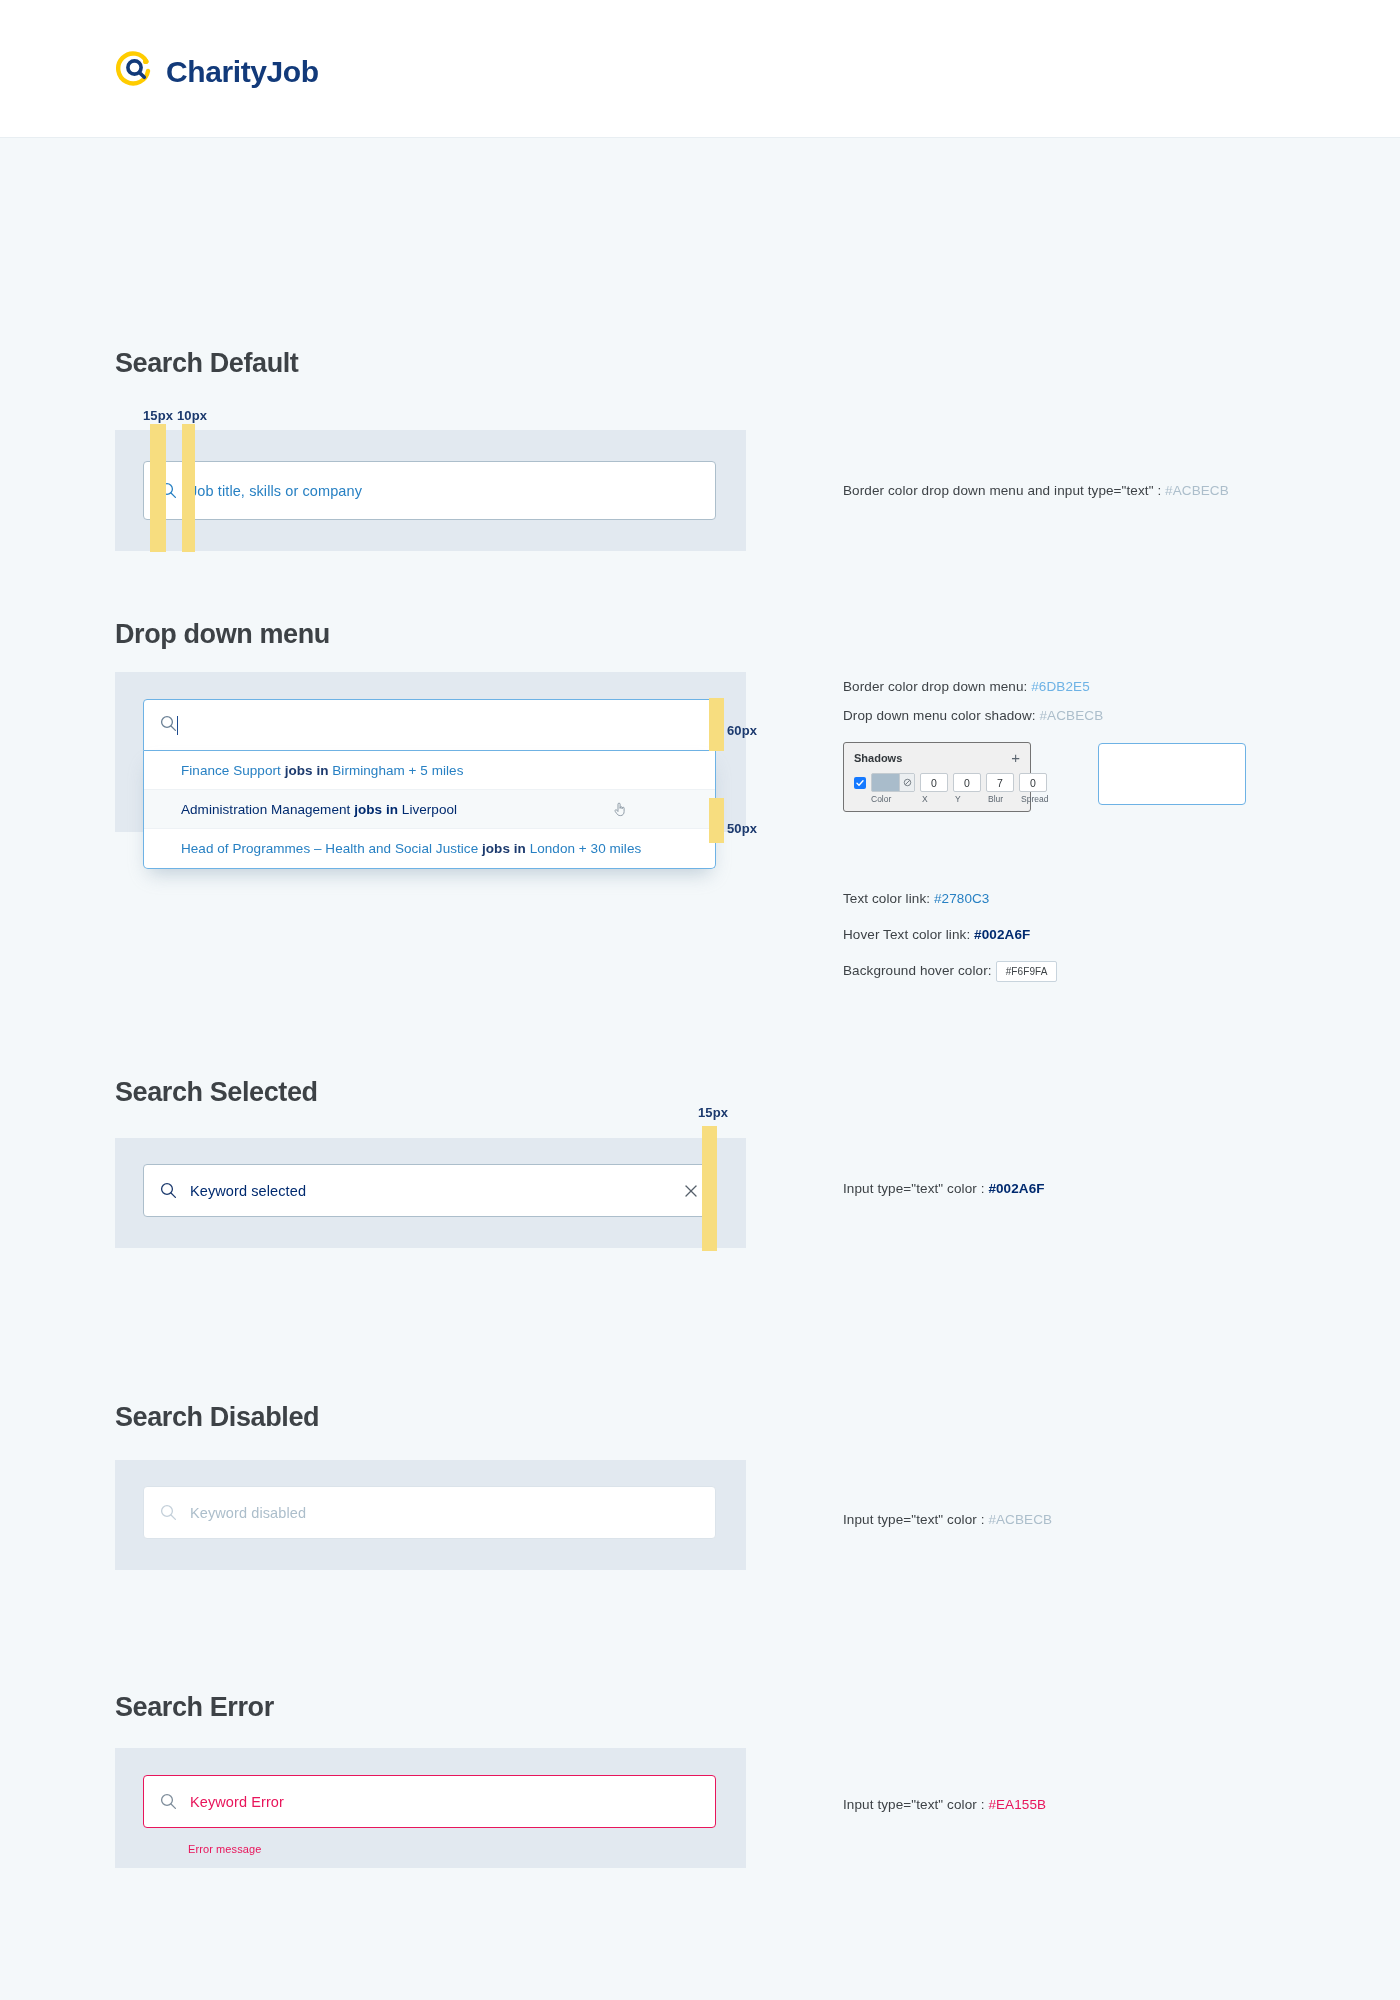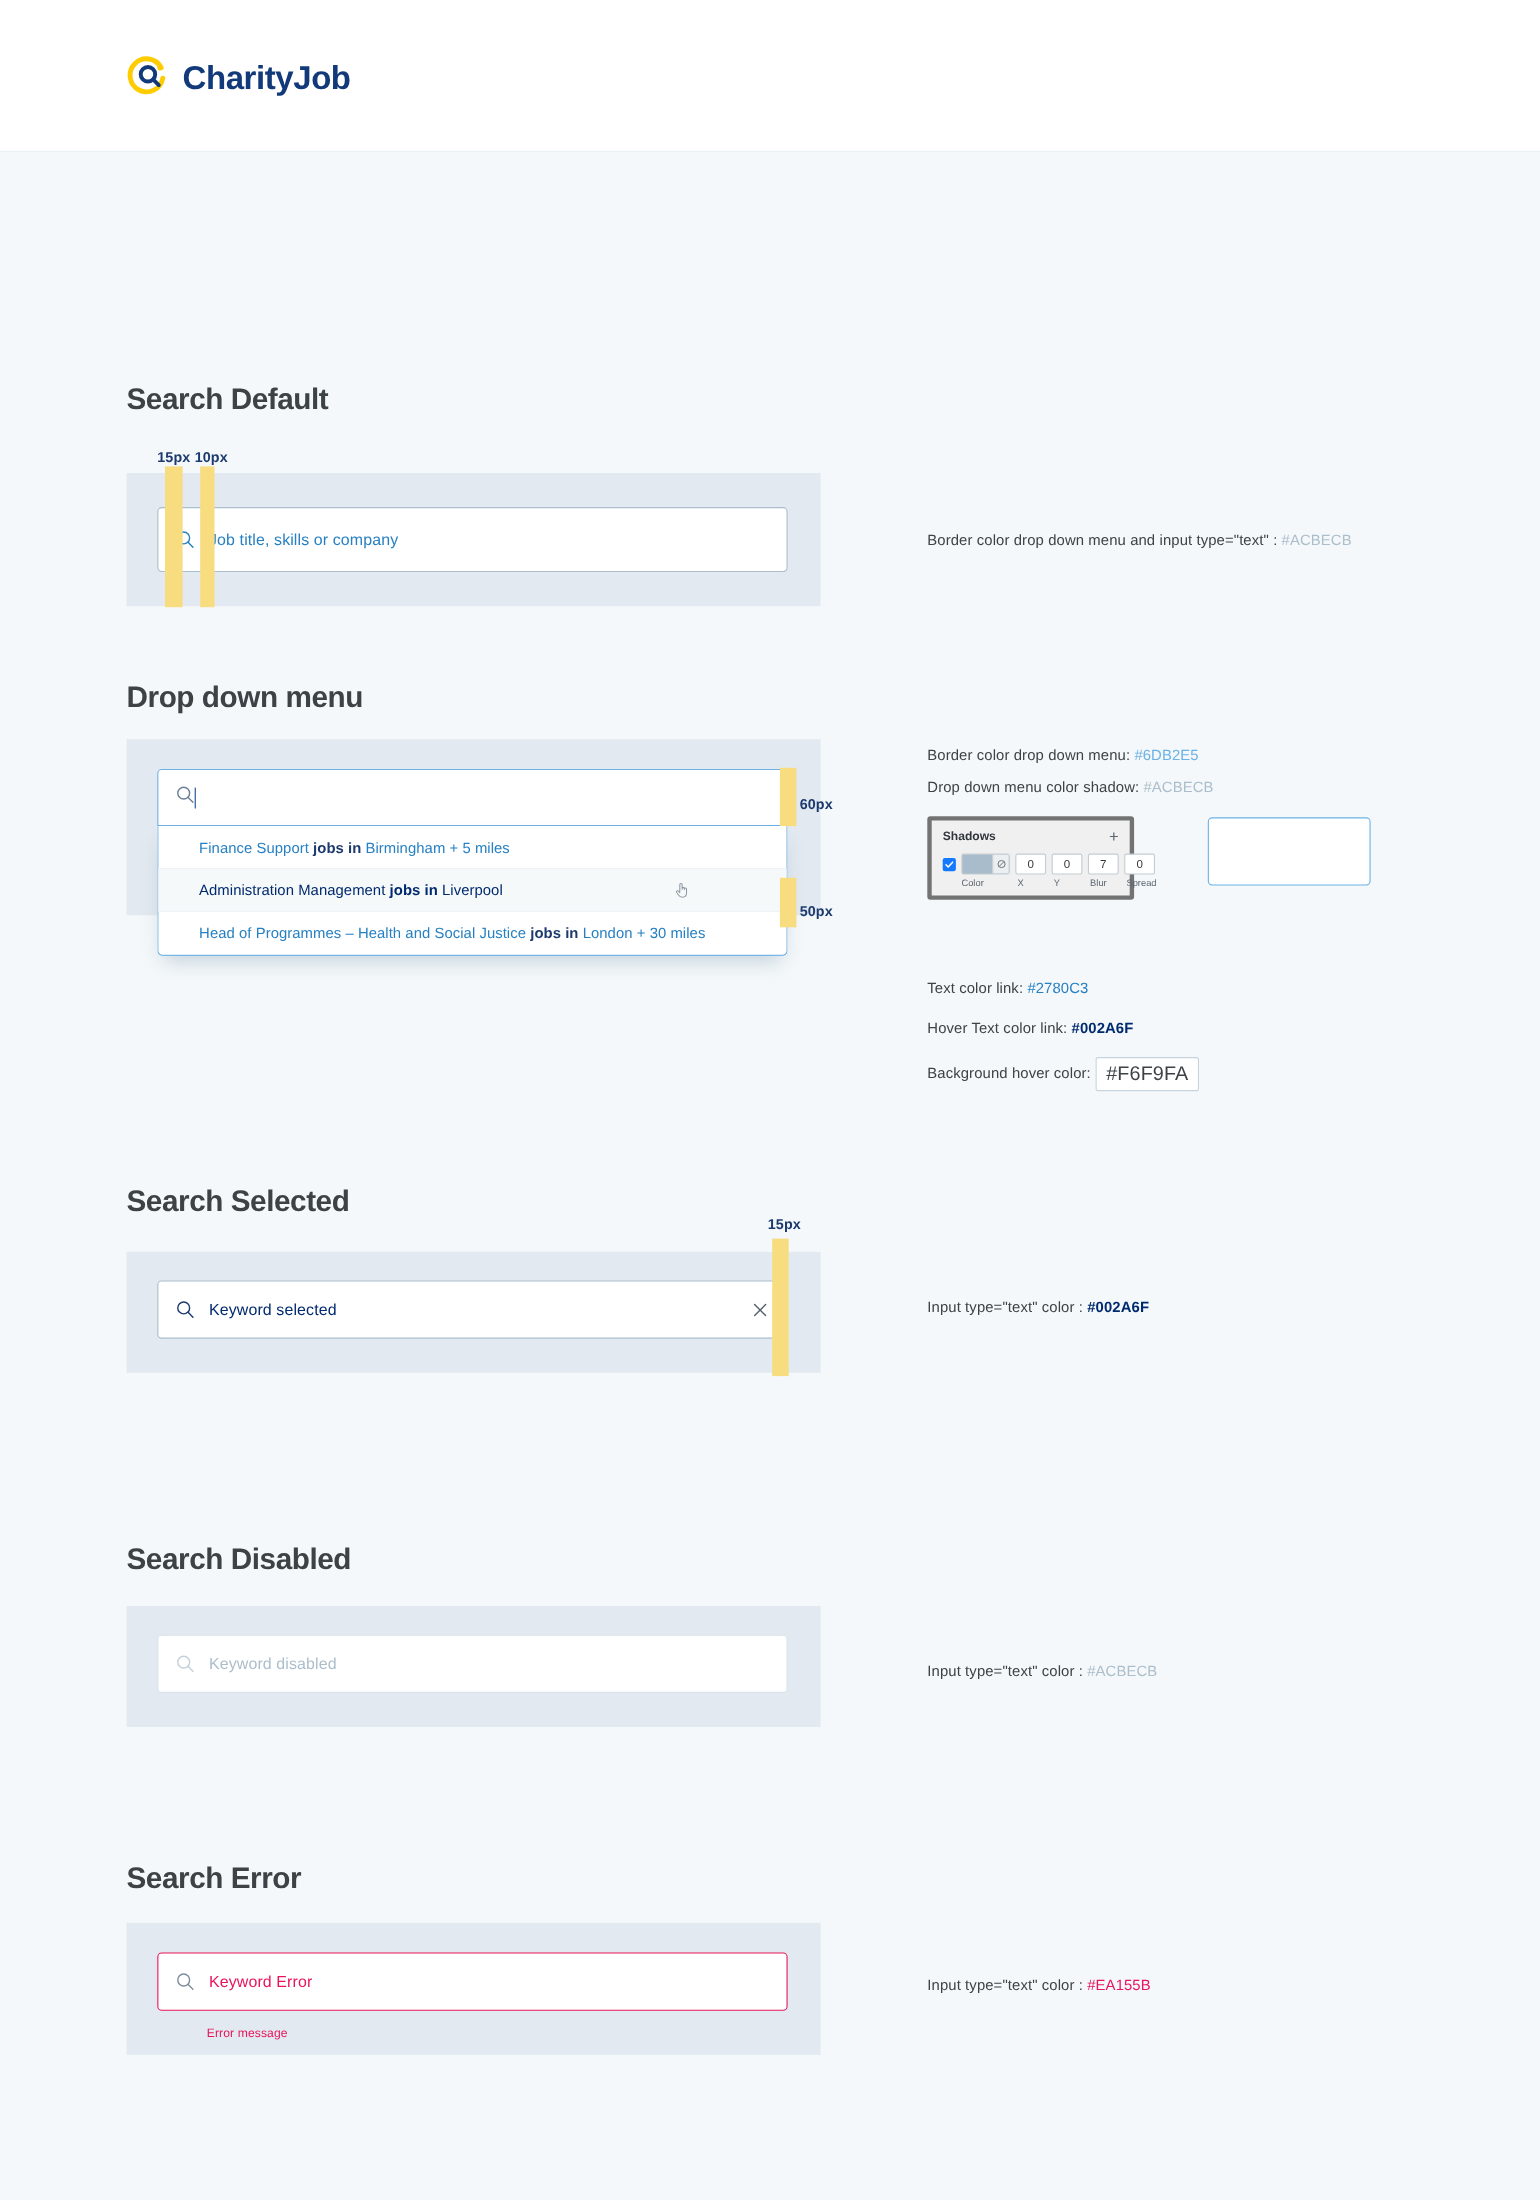--- a/index.html
+++ b/index.html
@@ -150,31 +150,31 @@
   .note .hex-blue { color: #6db2e5; }
   .note .hex-link { color: #2780c3; }
   .note .hex-navy { color: #002a6f; font-weight: 600; }
   .note .hex-red  { color: #e8155b; }
   .hex-box {
     display: inline-block;
     border: 1px solid #c8d4dd;
     background: #ffffff;
     border-radius: 2px;
     padding: 4px 9px;
-    font-size: 18px;
+    font-size: 10px;
     color: #3d4246;
     vertical-align: middle;
     margin-left: 4px;
   }
 
   
   .shadow-widget {
     position: absolute;
     background: #f0f0f0;
-    border: 4px solid #737373;
+    border: 1px solid #737373;
     border-radius: 3px;
     width: 188px;
     padding: 9px 10px 7px 10px;
     font-family: "Liberation Sans", sans-serif;
   }
   .sw-head {
     display: flex; align-items: center; justify-content: space-between;
     margin-bottom: 9px;
   }
   .sw-title { font-size: 11px; font-weight: bold; color: #32373b; }

